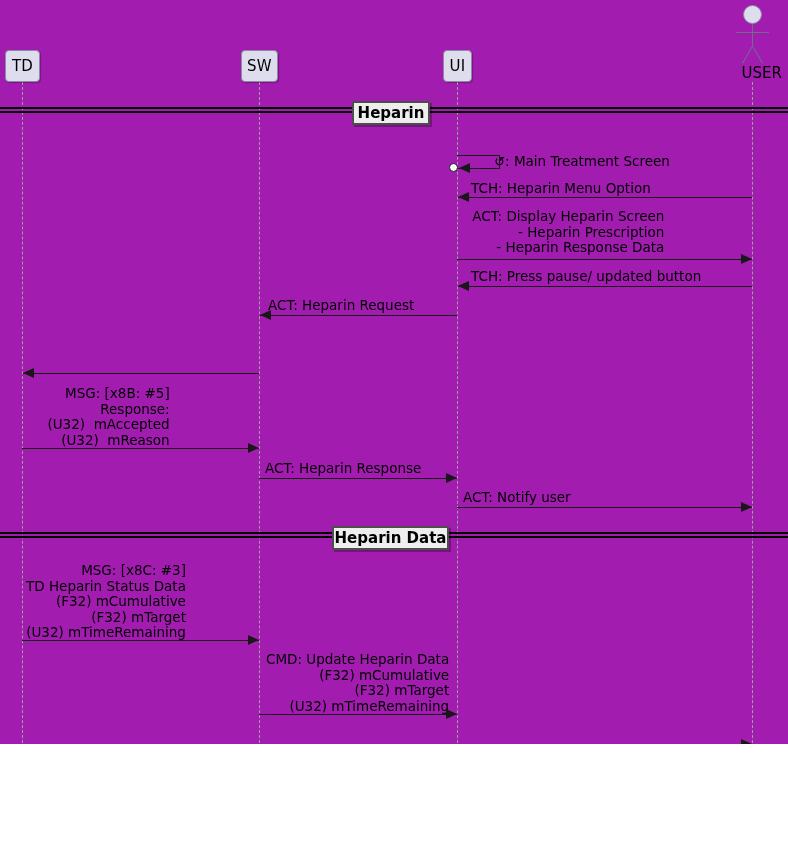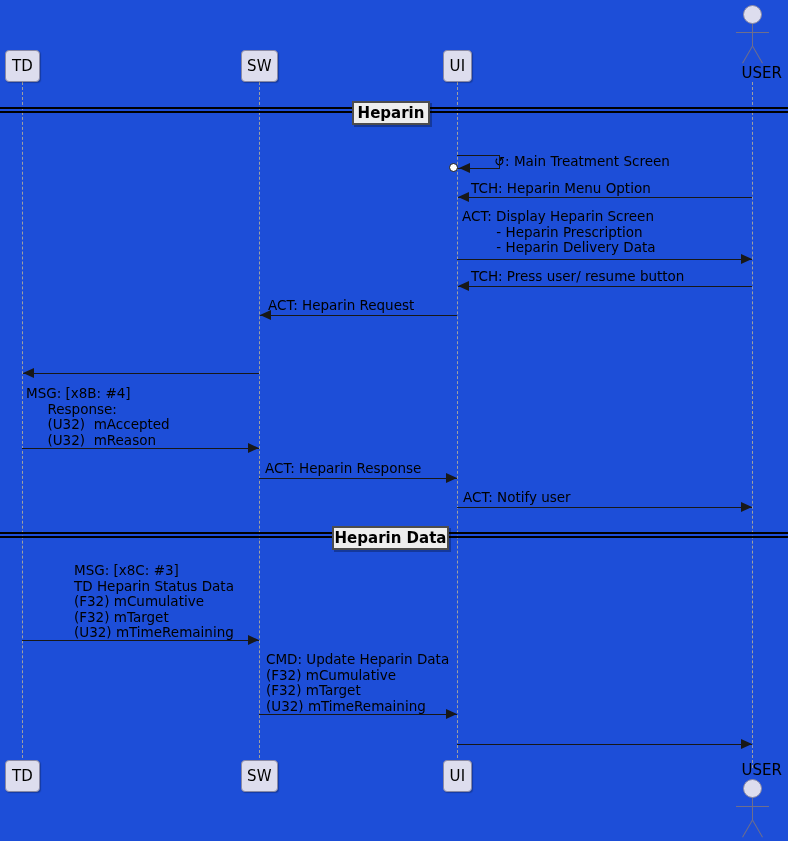--- a/index.html
+++ b/index.html
@@ -7,22 +7,22 @@
     margin: 0;
     padding: 0;
     background: #FFFFFF;
   }
   body {
     font-family: "DejaVu Sans", sans-serif;
   }
   #diagram {
     position: relative;
     width: 788px;
-    height: 841px;
-    background: #1d4ed8;
+    height: 744px;
+    background: #a21caf;
     overflow: hidden;
   }
 
   
   .lifeline {
     position: absolute;
     width: 0;
     border-left: 1px dashed #A0A0A0;
   }
 
@@ -125,20 +125,21 @@
     border-top: 5px solid transparent;
     border-bottom: 5px solid transparent;
     border-right: 11px solid #181818;
   }
   .msg-label {
     position: absolute;
     font-size: 13.5px;
     color: #000;
     white-space: pre;
     line-height: 15.5px;
+    text-align: right;
   }
 
   
   .self-loop {
     position: absolute;
     box-sizing: border-box;
     border-top: 1px solid #181818;
     border-right: 1px solid #181818;
     border-bottom: 1px solid #181818;
     background: transparent;
@@ -201,56 +202,56 @@
   <div class="self-loop" style="left:457px; top:155px; width:43px; height:14px;"></div>
   <div class="self-circle" style="left:449px; top:163px;"></div>
   <div class="arrow-head arrow-left" style="left:459px; top:163px;"></div>
 
   <div class="msg-label" style="left:471px; top:181px;">TCH: Heparin Menu Option</div>
   <div class="msg-line" style="left:458px; top:197px; width:294px;"></div>
   <div class="arrow-head arrow-left" style="left:458px; top:192px;"></div>
 
   <div class="msg-label" style="left:462px; top:209px;">ACT: Display Heparin Screen
         - Heparin Prescription
-        - Heparin Delivery Data</div>
+        - Heparin Response Data</div>
   <div class="msg-line" style="left:457px; top:259px; width:295px;"></div>
   <div class="arrow-head arrow-right" style="left:741px; top:254px;"></div>
 
-  <div class="msg-label" style="left:471px; top:269px;">TCH: Press user/ resume button</div>
+  <div class="msg-label" style="left:471px; top:269px;">TCH: Press pause/ updated button</div>
   <div class="msg-line" style="left:458px; top:286px; width:294px;"></div>
   <div class="arrow-head arrow-left" style="left:458px; top:281px;"></div>
 
   <div class="msg-label" style="left:268px; top:298px;">ACT: Heparin Request</div>
   <div class="msg-line" style="left:260px; top:315px; width:197px;"></div>
   <div class="arrow-head arrow-left" style="left:260px; top:310px;"></div>
 
   <div class="msg-line" style="left:23px; top:373px; width:236px;"></div>
   <div class="arrow-head arrow-left" style="left:23px; top:368px;"></div>
 
-  <div class="msg-label" style="left:26px; top:386px;">MSG: [x8B: #4]
+  <div class="msg-label" style="left:26px; top:386px;">MSG: [x8B: #5]
      Response:
      (U32)  mAccepted
      (U32)  mReason</div>
   <div class="msg-line" style="left:22px; top:448px; width:237px;"></div>
   <div class="arrow-head arrow-right" style="left:248px; top:443px;"></div>
 
   <div class="msg-label" style="left:265px; top:461px;">ACT: Heparin Response</div>
   <div class="msg-line" style="left:259px; top:478px; width:198px;"></div>
   <div class="arrow-head arrow-right" style="left:446px; top:473px;"></div>
 
   <div class="msg-label" style="left:463px; top:490px;">ACT: Notify user</div>
   <div class="msg-line" style="left:457px; top:507px; width:295px;"></div>
   <div class="arrow-head arrow-right" style="left:741px; top:502px;"></div>
 
   <div class="divider-lines" style="top:532px;"></div>
   <div class="divider-box" style="left:332px; top:526px; width:117px; height:24px;">
     <span>Heparin Data</span>
   </div>
 
-  <div class="msg-label" style="left:26px; top:563px;margin-left:48px;">MSG: [x8C: #3]
+  <div class="msg-label" style="left:26px; top:563px;">MSG: [x8C: #3]
 TD Heparin Status Data
 (F32) mCumulative
 (F32) mTarget
 (U32) mTimeRemaining</div>
   <div class="msg-line" style="left:22px; top:640px; width:237px;"></div>
   <div class="arrow-head arrow-right" style="left:248px; top:635px;"></div>
 
   <div class="msg-label" style="left:266px; top:652px;">CMD: Update Heparin Data
 (F32) mCumulative
 (F32) mTarget

